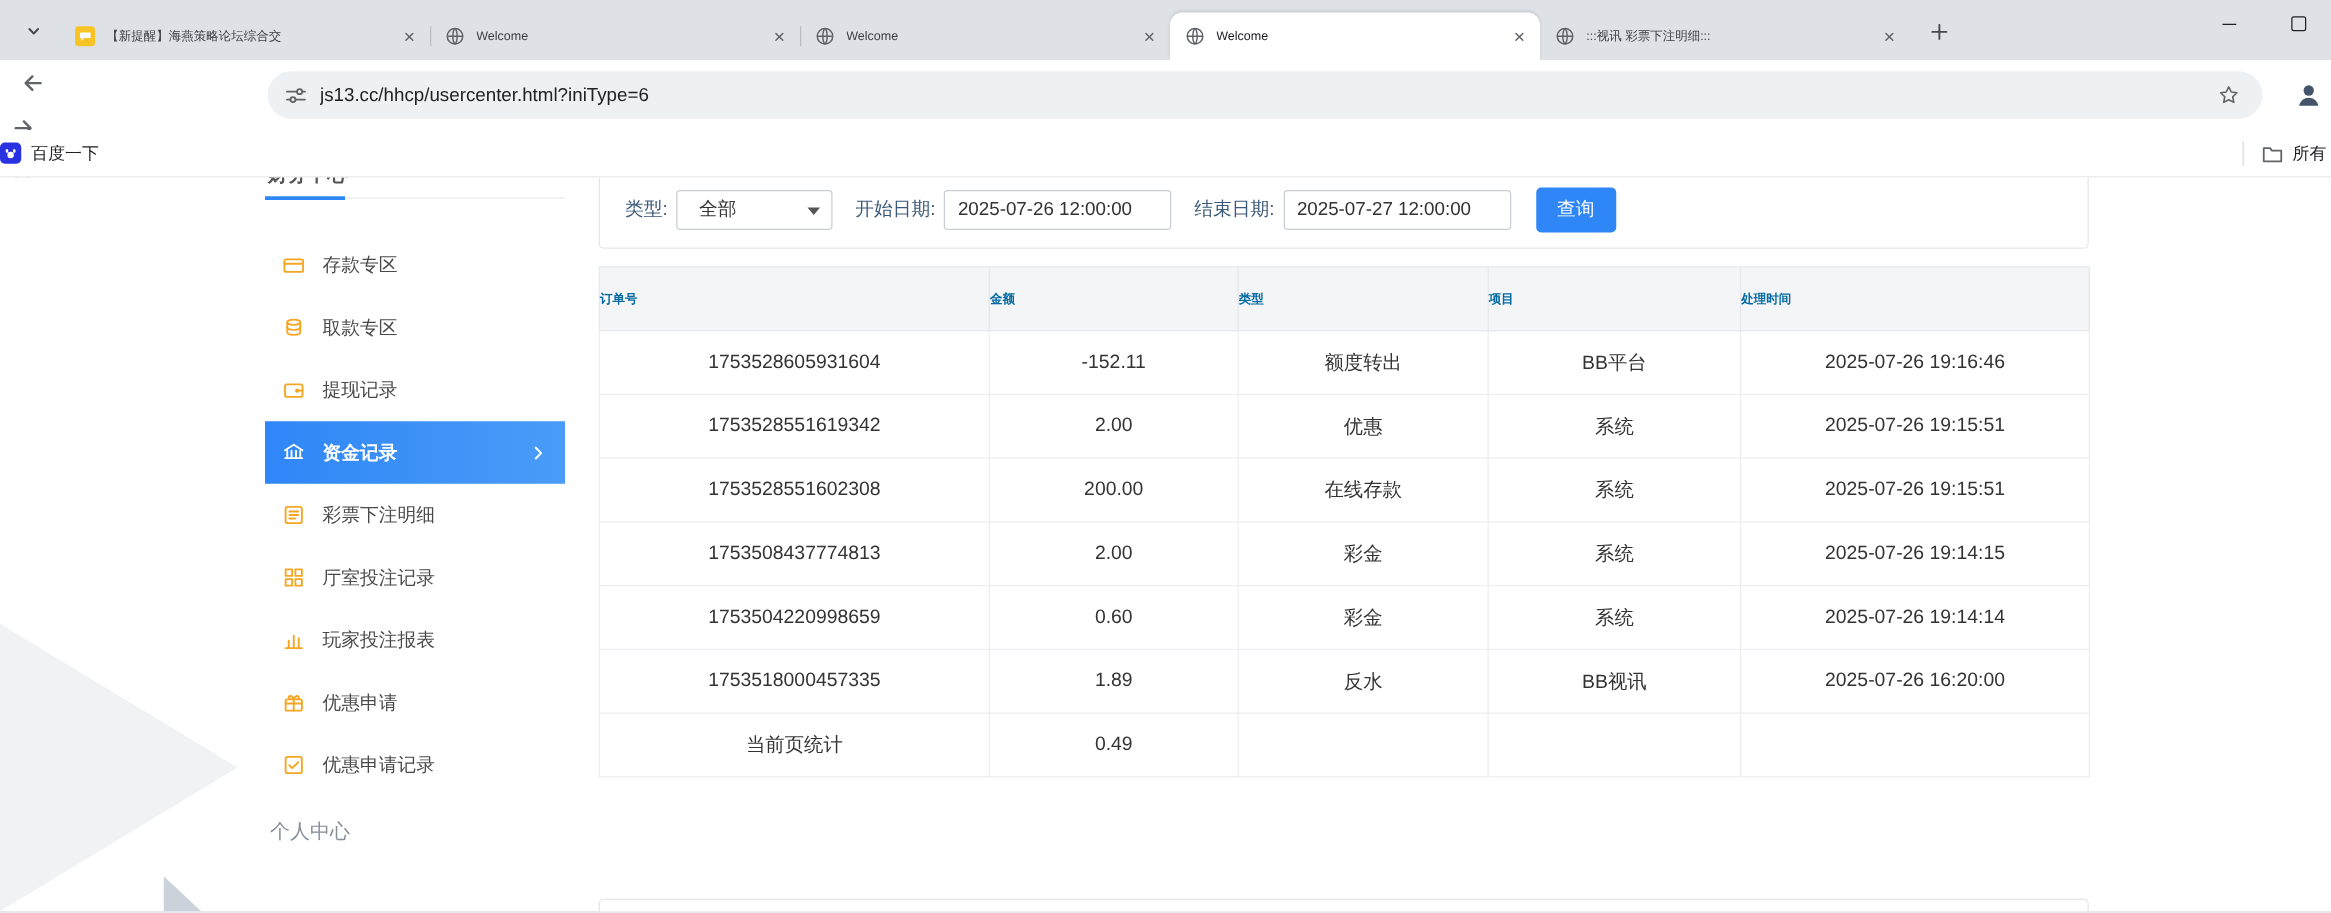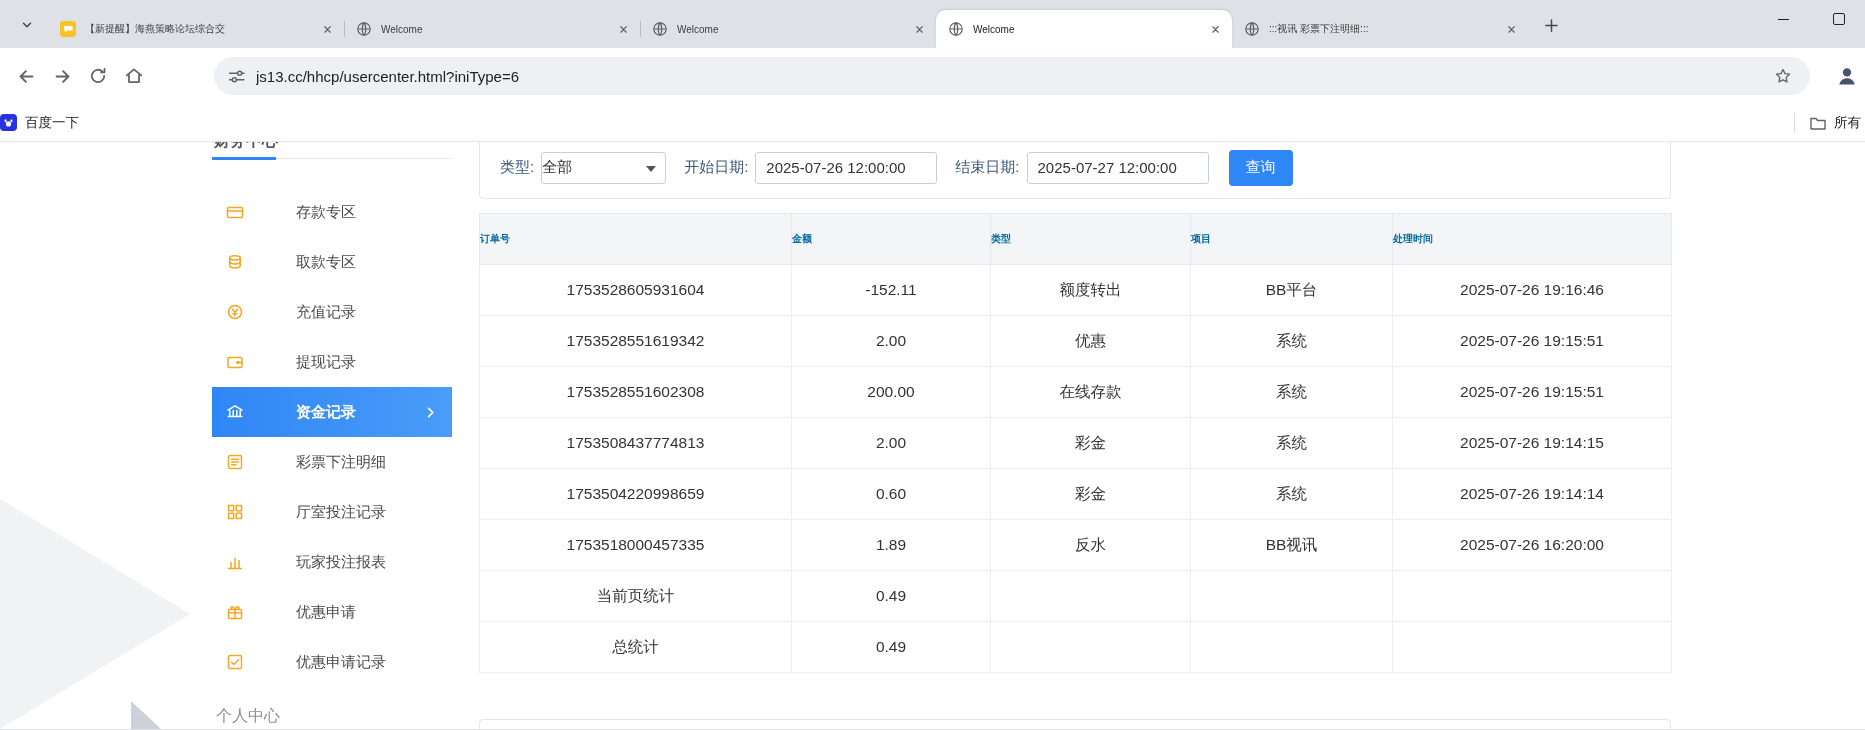--- a/index.html
+++ b/index.html
@@ -26,21 +26,21 @@
   .tab-close{width:18px;height:18px;border-radius:50%;display:flex;align-items:center;justify-content:center;
     color:#5f6368;flex:none;cursor:pointer;}
   .newtab{width:30px;height:30px;margin:0 0 8px 8px;border-radius:7px;display:flex;align-items:center;
     justify-content:center;color:#45484d;flex:none;cursor:pointer;}
   .win-controls{position:absolute;left:1755px;top:0;height:38px;display:flex;}
   .wc{width:56px;height:38px;display:flex;align-items:center;justify-content:center;color:#202124;cursor:pointer;}
   .glyph-min{display:block;width:11px;border-top:1.4px solid #202124;}
   .glyph-max{display:block;width:10px;height:10px;border:1.4px solid #202124;border-radius:2px;}
 
   
-  .toolbar{position:relative;height:56px;background:#fff;display:flex;align-items:center;}
+  .toolbar{position:relative;height:56px;background:#fff;display:flex;flex-direction:column;}
   .nav-btn{width:36px;height:36px;display:flex;align-items:center;justify-content:center;color:#5f6368;
     border-radius:50%;flex:none;cursor:pointer;}
   .nav-btn:first-child{margin-left:8px;}
   .omnibox{position:absolute;left:214px;top:9px;width:1596px;height:38px;background:#eef1f4;
     border-radius:19px;display:flex;align-items:center;padding:0 14px;box-sizing:border-box;cursor:text;}
   .omni-url{flex:1;margin-left:11px;font-size:15px;color:#202124;white-space:nowrap;overflow:hidden;}
   .omni-star{width:26px;height:26px;display:flex;align-items:center;justify-content:center;color:#5f6368;flex:none;cursor:pointer;}
   .avatar{position:absolute;left:1831px;top:12px;width:32px;height:32px;border-radius:50%;display:flex;
     align-items:center;justify-content:center;color:#44546a;cursor:pointer;}
 
@@ -63,36 +63,36 @@
   .wm-small{position:absolute;left:131px;top:559px;width:0;height:0;
     border-bottom:28px solid #ccd2da;border-right:30px solid transparent;}
 
   
   .sidebar{position:absolute;left:212px;top:0;width:240px;}
   .side-head{height:34px;margin-top:-18px;border-bottom:1px solid #e9e9e9;position:relative;
     font-size:16px;font-weight:700;color:#555;line-height:34px;padding-left:2px;}
   .side-head .bar{position:absolute;left:0;bottom:-2px;width:64px;height:3px;background:#2f86f6;}
   .side-nav{margin-top:28px;}
   .side-item{height:50px;display:flex;align-items:center;padding:0 14px;color:#4a4a4a;font-size:15px;
-    cursor:pointer;box-sizing:border-box;gap:38px;}
+    cursor:pointer;box-sizing:border-box;}
   .side-item .icon{width:18px;height:18px;color:#f5a623;margin-right:14px;flex:none;}
   .side-item .icon svg{width:18px;height:18px;}
   .side-item .chev{display:none;margin-left:auto;color:#fff;}
   .side-item.active{background:linear-gradient(90deg,#2f86f6,#4a9cf8);color:#fff;font-weight:700;}
   .side-item.active .icon{color:#fff;}
   .side-item.active .chev{display:flex;}
   .side-bottom{margin-top:16px;padding-left:4px;font-size:16px;color:#878e98;line-height:26px;}
 
   
   .main{position:absolute;left:479px;top:0;width:1192px;}
   .filter-box{position:absolute;top:-6px;left:0;width:100%;height:63px;border:1px solid #e4e6e9;
     border-radius:4px;background:#fff;display:flex;align-items:center;padding-left:20px;box-sizing:border-box;}
   .f-label{color:#3c5a7a;font-size:15px;margin-right:7px;white-space:nowrap;}
   .f-select{width:125px;height:32px;border:1px solid #c9ced4;border-radius:3px;display:flex;align-items:center;
-    padding:0 0;font-size:15px;color:#333;margin-right:18px;position:relative;box-sizing:border-box;
+    padding:0 17px;font-size:15px;color:#333;margin-right:18px;position:relative;box-sizing:border-box;
     background:#fff;cursor:pointer;}
   .f-select .caret{position:absolute;right:9px;top:13px;width:0;height:0;
     border-left:5px solid transparent;border-right:5px solid transparent;border-top:6px solid #555;}
   .f-input{width:182px;height:32px;border:1px solid #c9ced4;border-radius:3px;padding:0 10px;font-size:15px;
     color:#333;margin-right:18px;box-sizing:border-box;font-family:inherit;background:#fff;}
   .f-btn{width:64px;height:36px;background:#2f86f6;color:#fff;border:none;border-radius:4px;font-size:15px;
     margin-left:2px;cursor:pointer;font-family:inherit;}
 
   .table-wrap{position:absolute;top:71px;left:0;width:100%;}
   table.records{width:100%;border-collapse:collapse;table-layout:fixed;background:#fff;border:1px solid #e0e2e6;}
@@ -288,28 +288,20 @@
   <div class="side-item">
     <span class="icon"><svg viewBox="0 0 18 18" fill="none" stroke="currentColor" stroke-width="1.5" stroke-linecap="round" stroke-linejoin="round">
                 <ellipse cx="9" cy="4.8" rx="5.2" ry="2.1"></ellipse>
                 <path d="M3.8 4.8v4c0 1.2 2.3 2.1 5.2 2.1s5.2-.9 5.2-2.1v-4"></path>
                 <path d="M3.8 8.8v4c0 1.2 2.3 2.1 5.2 2.1s5.2-.9 5.2-2.1v-4"></path>
               </svg></span>
     <span class="label">取款专区</span>
 
   </div>
 
-  <div class="side-item">
-    <span class="icon"><svg viewBox="0 0 18 18" fill="none" stroke="currentColor" stroke-width="1.5" stroke-linecap="round" stroke-linejoin="round">
-                <circle cx="9" cy="9" r="6.5"></circle>
-                <path d="M6.5 6.2L9 9.3l2.5-3.1M9 9.3V13M6.8 10.8h4.4"></path>
-              </svg></span>
-    <span class="label">充值记录</span>
-
-  </div>
 
   <div class="side-item">
     <span class="icon"><svg viewBox="0 0 18 18" fill="none" stroke="currentColor" stroke-width="1.5" stroke-linecap="round" stroke-linejoin="round">
                 <rect x="2" y="4.5" width="14" height="10" rx="1.6"></rect>
                 <path d="M11 9.5h5"></path>
                 <circle cx="11.8" cy="9.5" r=".9"></circle>
               </svg></span>
     <span class="label">提现记录</span>
 
   </div>
@@ -451,27 +443,20 @@
                 <td>BB视讯</td>
                 <td>2025-07-26 16:20:00</td>
               </tr>
               <tr>
                 <td>当前页统计</td>
                 <td>0.49</td>
                 <td></td>
                 <td></td>
                 <td></td>
               </tr>
-              <tr>
-                <td>总统计</td>
-                <td>0.49</td>
-                <td></td>
-                <td></td>
-                <td></td>
-              </tr>
             </tbody>
         </table>
       </div>
 
       <div class="bottom-box"></div>
     </section>
   </div>
 </div>
 
 </body></html>

